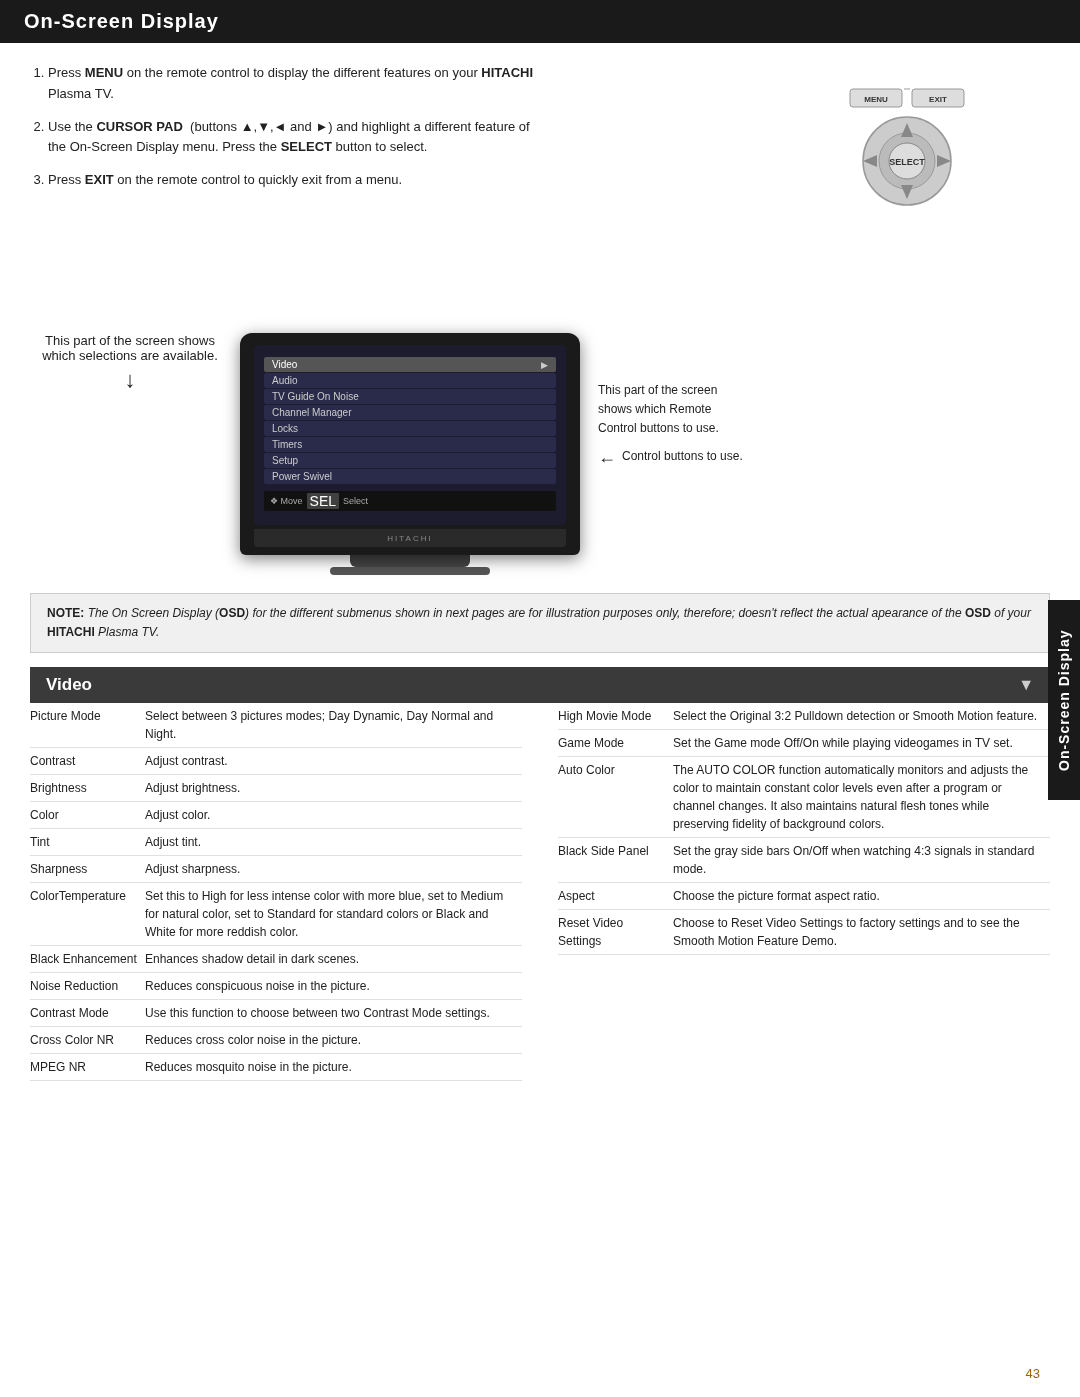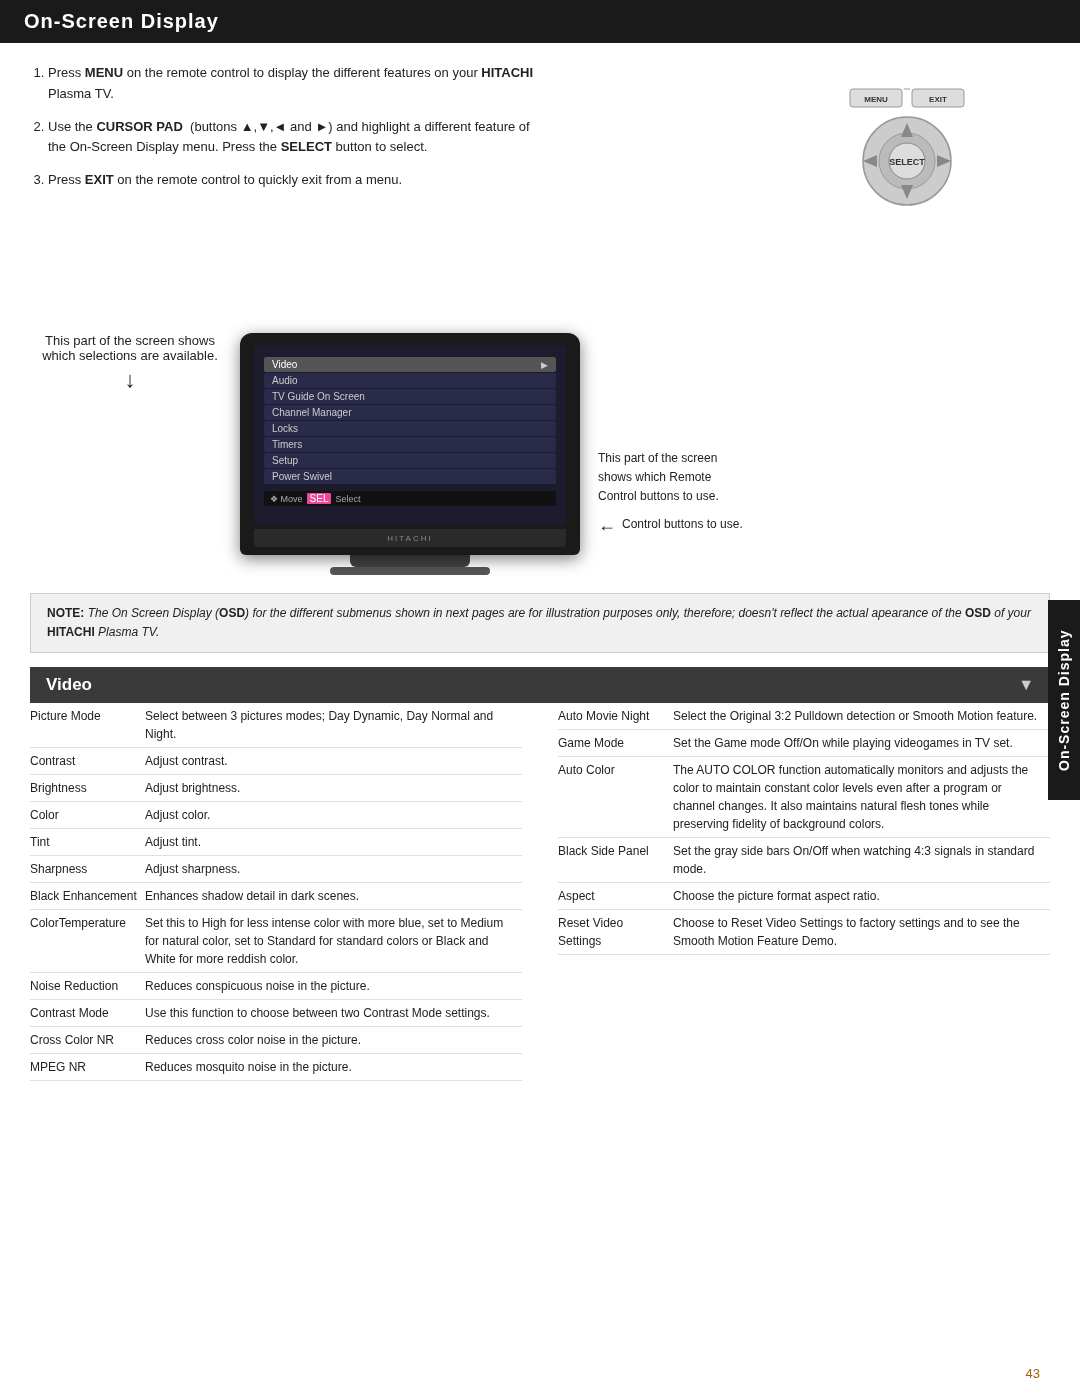--- a/index.html
+++ b/index.html
@@ -100,24 +100,24 @@
       color: #aaa;
       padding: 2px 6px;
       font-size: 9px;
       display: flex;
       align-items: center;
       gap: 4px;
       margin-top: 4px;
       border-radius: 2px;
     }
     .sel-box {
-      background: #ec4899;
+      background: #404040;
       color: #fff;
       padding: 0 3px;
-      font-size: 10px;
+      font-size: 14px;
       border-radius: 1px;
     }
 
     .tv-bottom {
       background: #2a2a2a;
       height: 18px;
       border-radius: 0 0 4px 4px;
       display: flex;
       align-items: center;
       justify-content: center;
@@ -138,21 +138,21 @@
     .tv-stand-base {
       width: 160px;
       height: 8px;
       background: #555;
       border-radius: 4px;
       margin: 0 auto;
     }
 
     .annotation-right {
       margin-left: 18px;
-      margin-top: 116px;
+      margin-top: 48px;
       font-size: 12px;
       line-height: 1.6;
       width: 180px;
     }
 
     
     .note-box {
       background: #f0f0f0;
       border: 1px solid #ccc;
       padding: 10px 16px;
@@ -295,21 +295,21 @@
           <div class="tv-screen">
             <div class="osd-menu">
               <div class="menu-item selected">
                 <span>Video</span>
                 <span class="arrow-right">▶</span>
               </div>
               <div class="menu-item">
                 <span>Audio</span>
               </div>
               <div class="menu-item">
-                <span>TV Guide On Screen</span>
+                <span>TV Guide On Noise</span>
               </div>
               <div class="menu-item">
                 <span>Channel Manager</span>
               </div>
               <div class="menu-item">
                 <span>Locks</span>
               </div>
               <div class="menu-item">
                 <span>Timers</span>
               </div>
@@ -380,26 +380,26 @@
             </tr>
             <tr>
               <td>Tint</td>
               <td>Adjust tint.</td>
             </tr>
             <tr>
               <td>Sharpness</td>
               <td>Adjust sharpness.</td>
             </tr>
             <tr>
+              <td>ColorTemperature</td>
+              <td>Set this to High for less intense color with more blue, set to Medium for natural color, set to Standard for standard colors or Black and White for more reddish color.</td>
+            </tr>
+            <tr>
               <td>Black Enhancement</td>
               <td>Enhances shadow detail in dark scenes.</td>
-            </tr>
-            <tr>
-              <td>ColorTemperature</td>
-              <td>Set this to High for less intense color with more blue, set to Medium for natural color, set to Standard for standard colors or Black and White for more reddish color.</td>
             </tr>
             <tr>
               <td>Noise Reduction</td>
               <td>Reduces conspicuous noise in the picture.</td>
             </tr>
             <tr>
               <td>Contrast  Mode</td>
               <td>Use this function to choose between two Contrast Mode settings.</td>
             </tr>
             <tr>
@@ -411,21 +411,21 @@
               <td>Reduces mosquito noise in the picture.</td>
             </tr>
           </tbody>
       </table>
     </div>
 
     <div class="video-col">
       <table>
         <tbody id="right-table-body">
             <tr>
-              <td>Auto Movie Night</td>
+              <td>High Movie Mode</td>
               <td>Select the Original 3:2 Pulldown detection or Smooth Motion feature.</td>
             </tr>
             <tr>
               <td>Game Mode</td>
               <td>Set the Game mode Off/On while playing videogames in TV set.</td>
             </tr>
             <tr>
               <td>Auto Color</td>
               <td>The AUTO COLOR function automatically monitors and adjusts the color to maintain constant color levels even after a program or channel changes. It also maintains natural flesh tones while preserving fidelity of background colors.</td>
             </tr>

